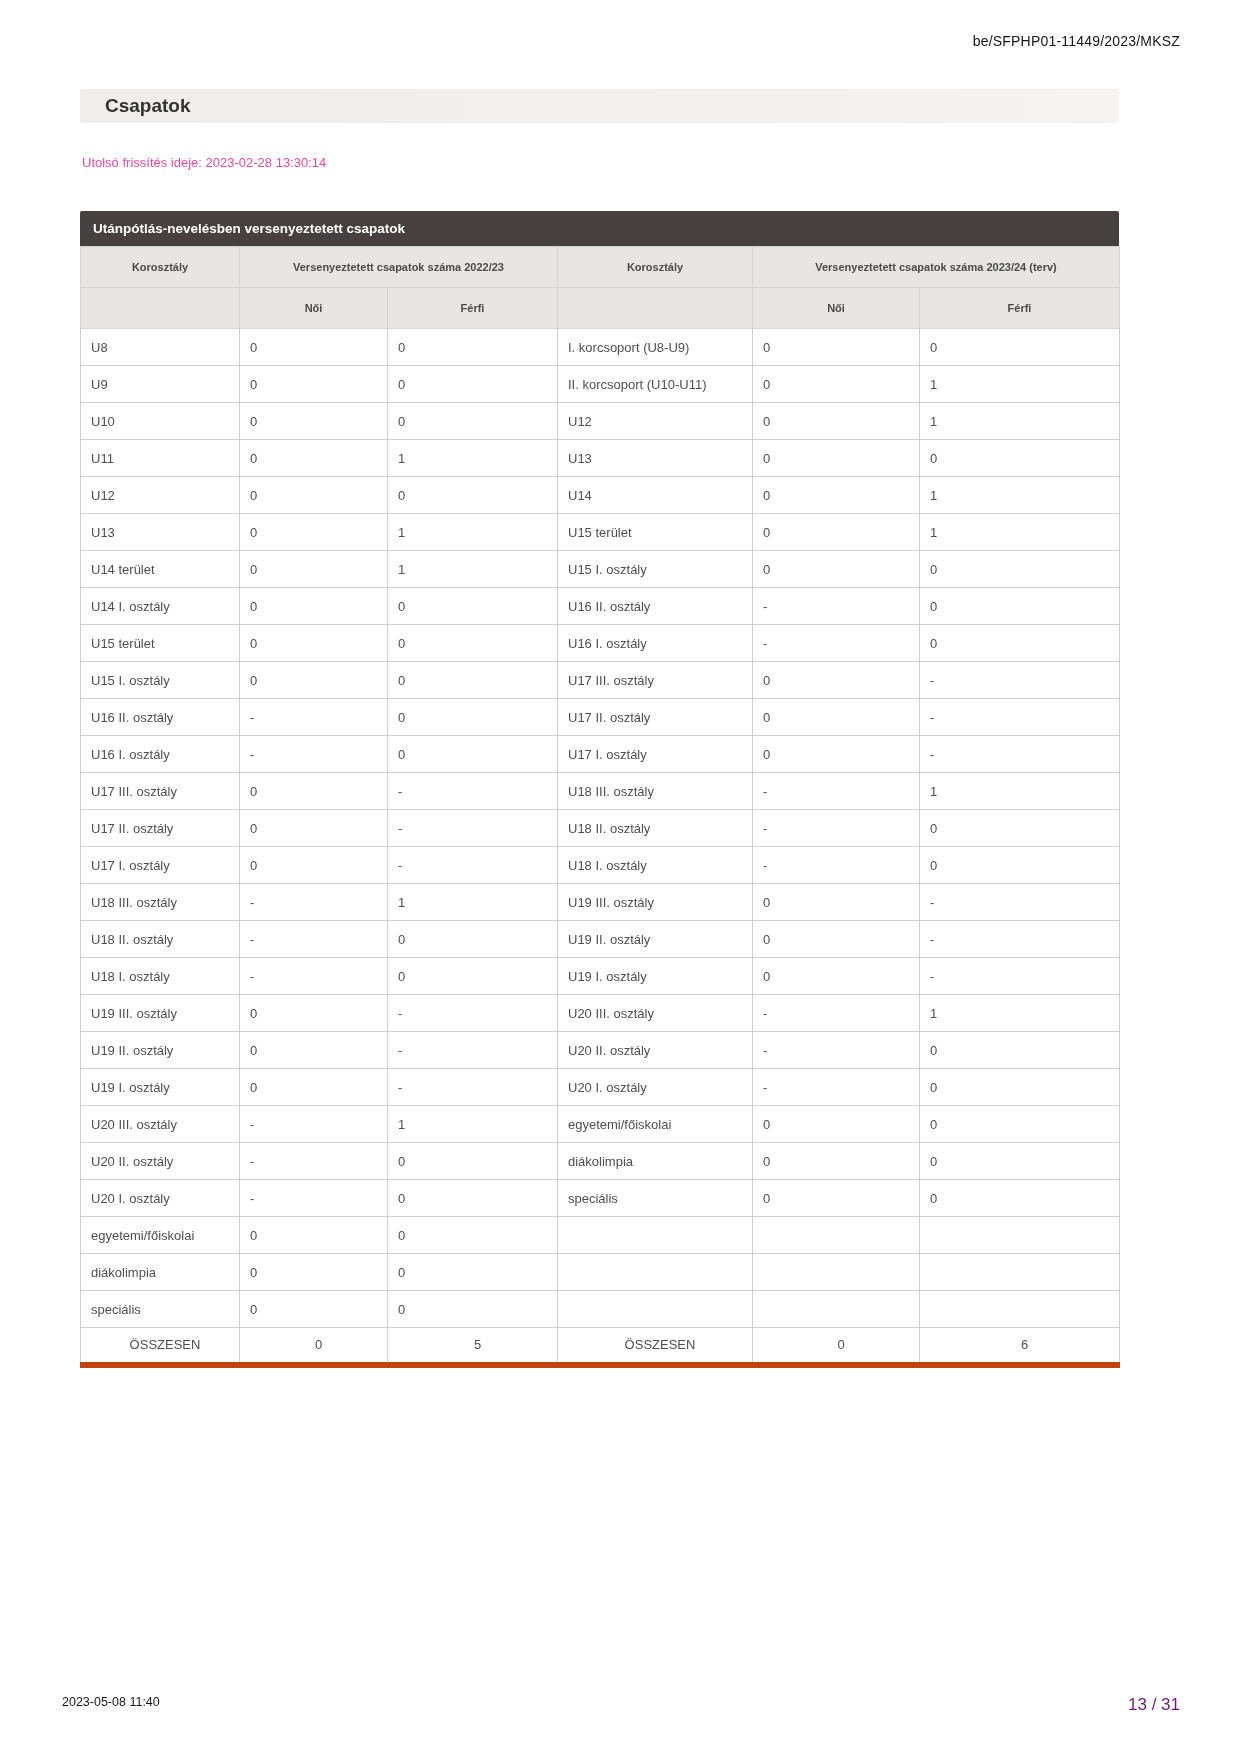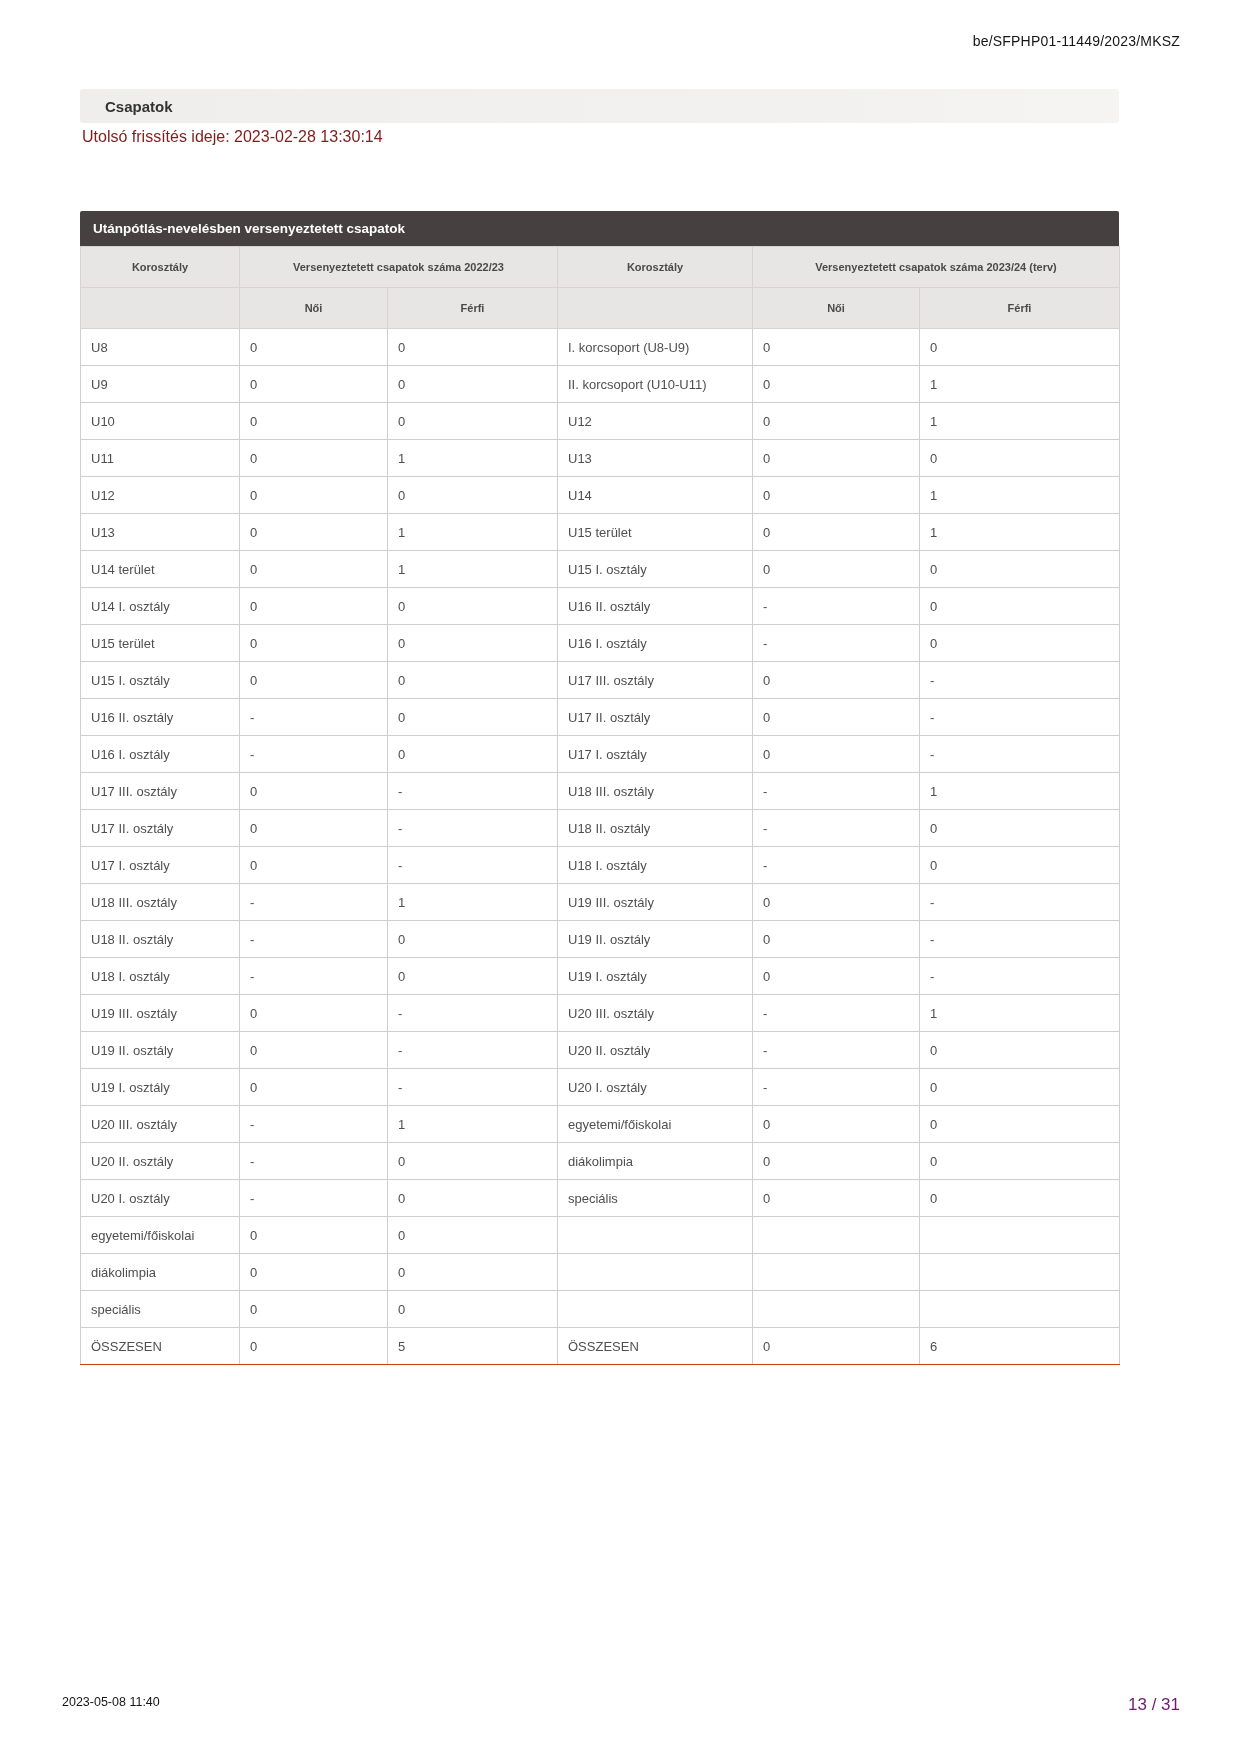--- a/index.html
+++ b/index.html
@@ -7,38 +7,38 @@
   body { font-family:"Liberation Sans","DejaVu Sans",sans-serif; }
   .page { position:relative; width:1241px; height:1755px; background:#ffffff; overflow:hidden;padding-left:41px; }
 
   .doc-ref { position:absolute; top:33px; right:61px; font-size:14px; color:#161616; letter-spacing:0.2px; }
 
   .content { position:absolute; left:80px; top:0; width:1039px; }
 
   .section-bar { position:absolute; top:89px; left:0; width:1039px; height:34px;
     background:linear-gradient(90deg,#efeeec 0%,#f2f1f0 70%,#f5f4f3 100%);
     border-radius:3px; display:flex; align-items:center; padding-left:25px; }
-  .section-bar span { font-size:15px; font-weight:bold; color:#333333; }
-
-  .update-line { position:absolute; top:128px; left:2px; font-size:16px; color:#7f1d1d; }
+  .section-bar span { font-size:19px; font-weight:bold; color:#333333; }
+
+  .update-line { position:absolute; top:155px; left:2px; font-size:13px; color:#ec4899; }
 
   .table-block { position:absolute; top:171px; left:0; width:1039px; }
   .table-title { height:35px; background:#464140; color:#ffffff; font-size:13.5px; font-weight:bold;
     display:flex; align-items:center; padding-left:13px; border-radius:2px 2px 0 0;margin-top:40px; }
 
   table { width:1039px; table-layout:fixed; border-collapse:collapse;
     border:1px solid #c6c6c6; }
   thead th { background:#e8e6e4; color:#4a4a4a; font-size:11px; font-weight:bold;
     text-align:center; border:1px solid #d6d3d0; vertical-align:middle; }
   thead tr.h1 th { height:41px; }
   thead tr.h2 th { height:41px; }
   tbody td { background:#ffffff; height:37px; font-size:13px; color:#4f4f4f;
     text-align:left; padding-left:10px; vertical-align:middle;
     border:1px solid #cfcfcf; }
-  tbody tr:last-child td { border-bottom:1px solid #c2410c; }
+  tbody tr:last-child td { border-bottom:6px solid #c2410c;text-align:center; }
 
   .footer-left  { position:absolute; top:1695px; left:62px;  font-size:12.5px; color:#161616; }
   .footer-right { position:absolute; top:1695px; right:61px; font-size:17px; color:#701a75; }
 </style>
 </head>
 <body>
 
 <div class="page">
 
   <div class="doc-ref">be/SFPHP01-11449/2023/MKSZ</div>

